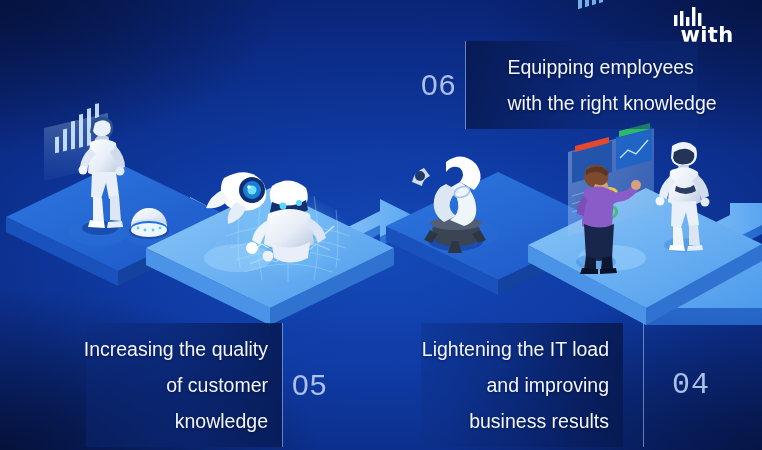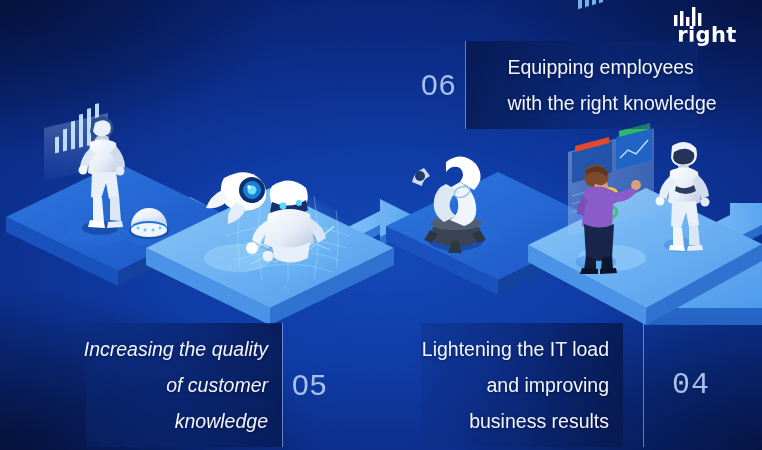--- a/index.html
+++ b/index.html
@@ -61,21 +61,21 @@
 
   #b1 { left:86px;  top:41px;  }
   #b1 .num { padding-right:9px; }
   #b1 .panel { width:196px; }
 
   #b3 { left:421px; top:41px;  }
   #b3 .num { padding-right:9px; }
   #b3 .panel { width:232px;padding-left:41px; }
 
   #b2 { left:86px;  top:323px; }
-  #b2 .panel { width:196px; align-items:flex-end;font-style:italic; }
+  #b2 .panel { width:196px; align-items:flex-end; }
   #b2 .num { padding-left:9px; }
 
   #b4 { left:421px; top:323px;gap:20px; }
   #b4 .panel { width:202px; align-items:flex-end; }
   #b4 .num { padding-left:8px;font-family:Liberation Mono, monospace; }
 </style>
 </head>
 <body>
 
 <div id="stage">
@@ -344,21 +344,21 @@
   <div class="layer" id="txt">
 
     <div class="logo">
       <svg class="marks" viewBox="0 0 44 20">
         <rect x="6" y="9" width="3.4" height="11" fill="#ffffff"></rect>
         <rect x="12" y="5" width="3.4" height="15" fill="#ffffff"></rect>
         <rect x="18" y="11" width="3.4" height="9" fill="#ffffff"></rect>
         <rect x="24" y="1" width="3.4" height="19" fill="#ffffff"></rect>
         <rect x="30" y="7" width="3.4" height="13" fill="#ffffff"></rect>
       </svg>
-      <span class="word">right</span>
+      <span class="word">with</span>
     </div>
 
 
     <div class="block" id="b3">
       <span class="num">06</span>
       <span class="rule"></span>
       <div class="panel">
         <span class="line">Equipping employees</span>
         <span class="line">with the right knowledge</span>
       </div>

